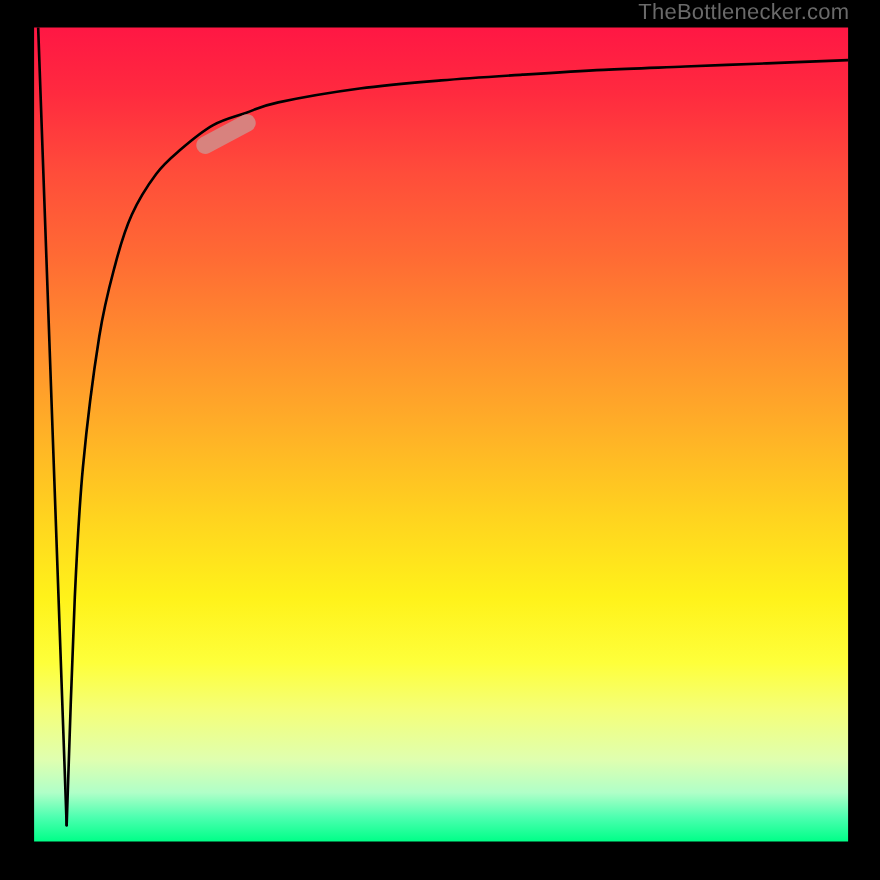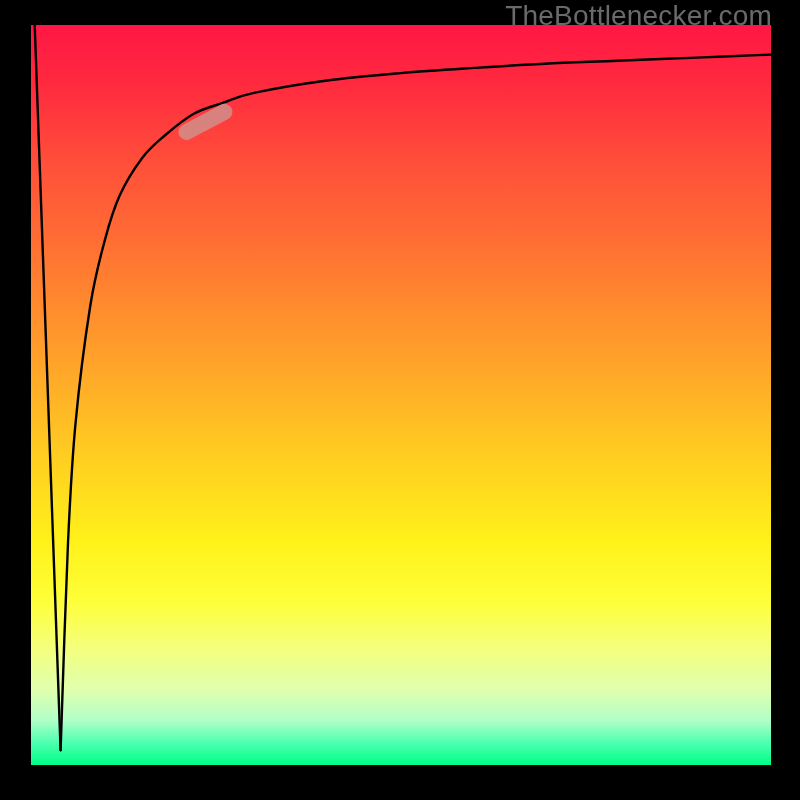--- a/index.html
+++ b/index.html
@@ -53,21 +53,21 @@
     height: 16px;
     border-radius: 10px;
     background: rgba(205,150,145,0.78);
     transform-origin: center center;
   }
   .watermark {
     position: absolute;
     right: 28px;
     top: 0;
     color: #6a6a6a;
-    font-size: 28px;
+    font-size: 20px;
     letter-spacing: 0.2px;
     font-weight: 400;
   }
 </style>
 </head>
 <body>
 
 <div class="stage">
 
   <div class="plot-area"></div>

